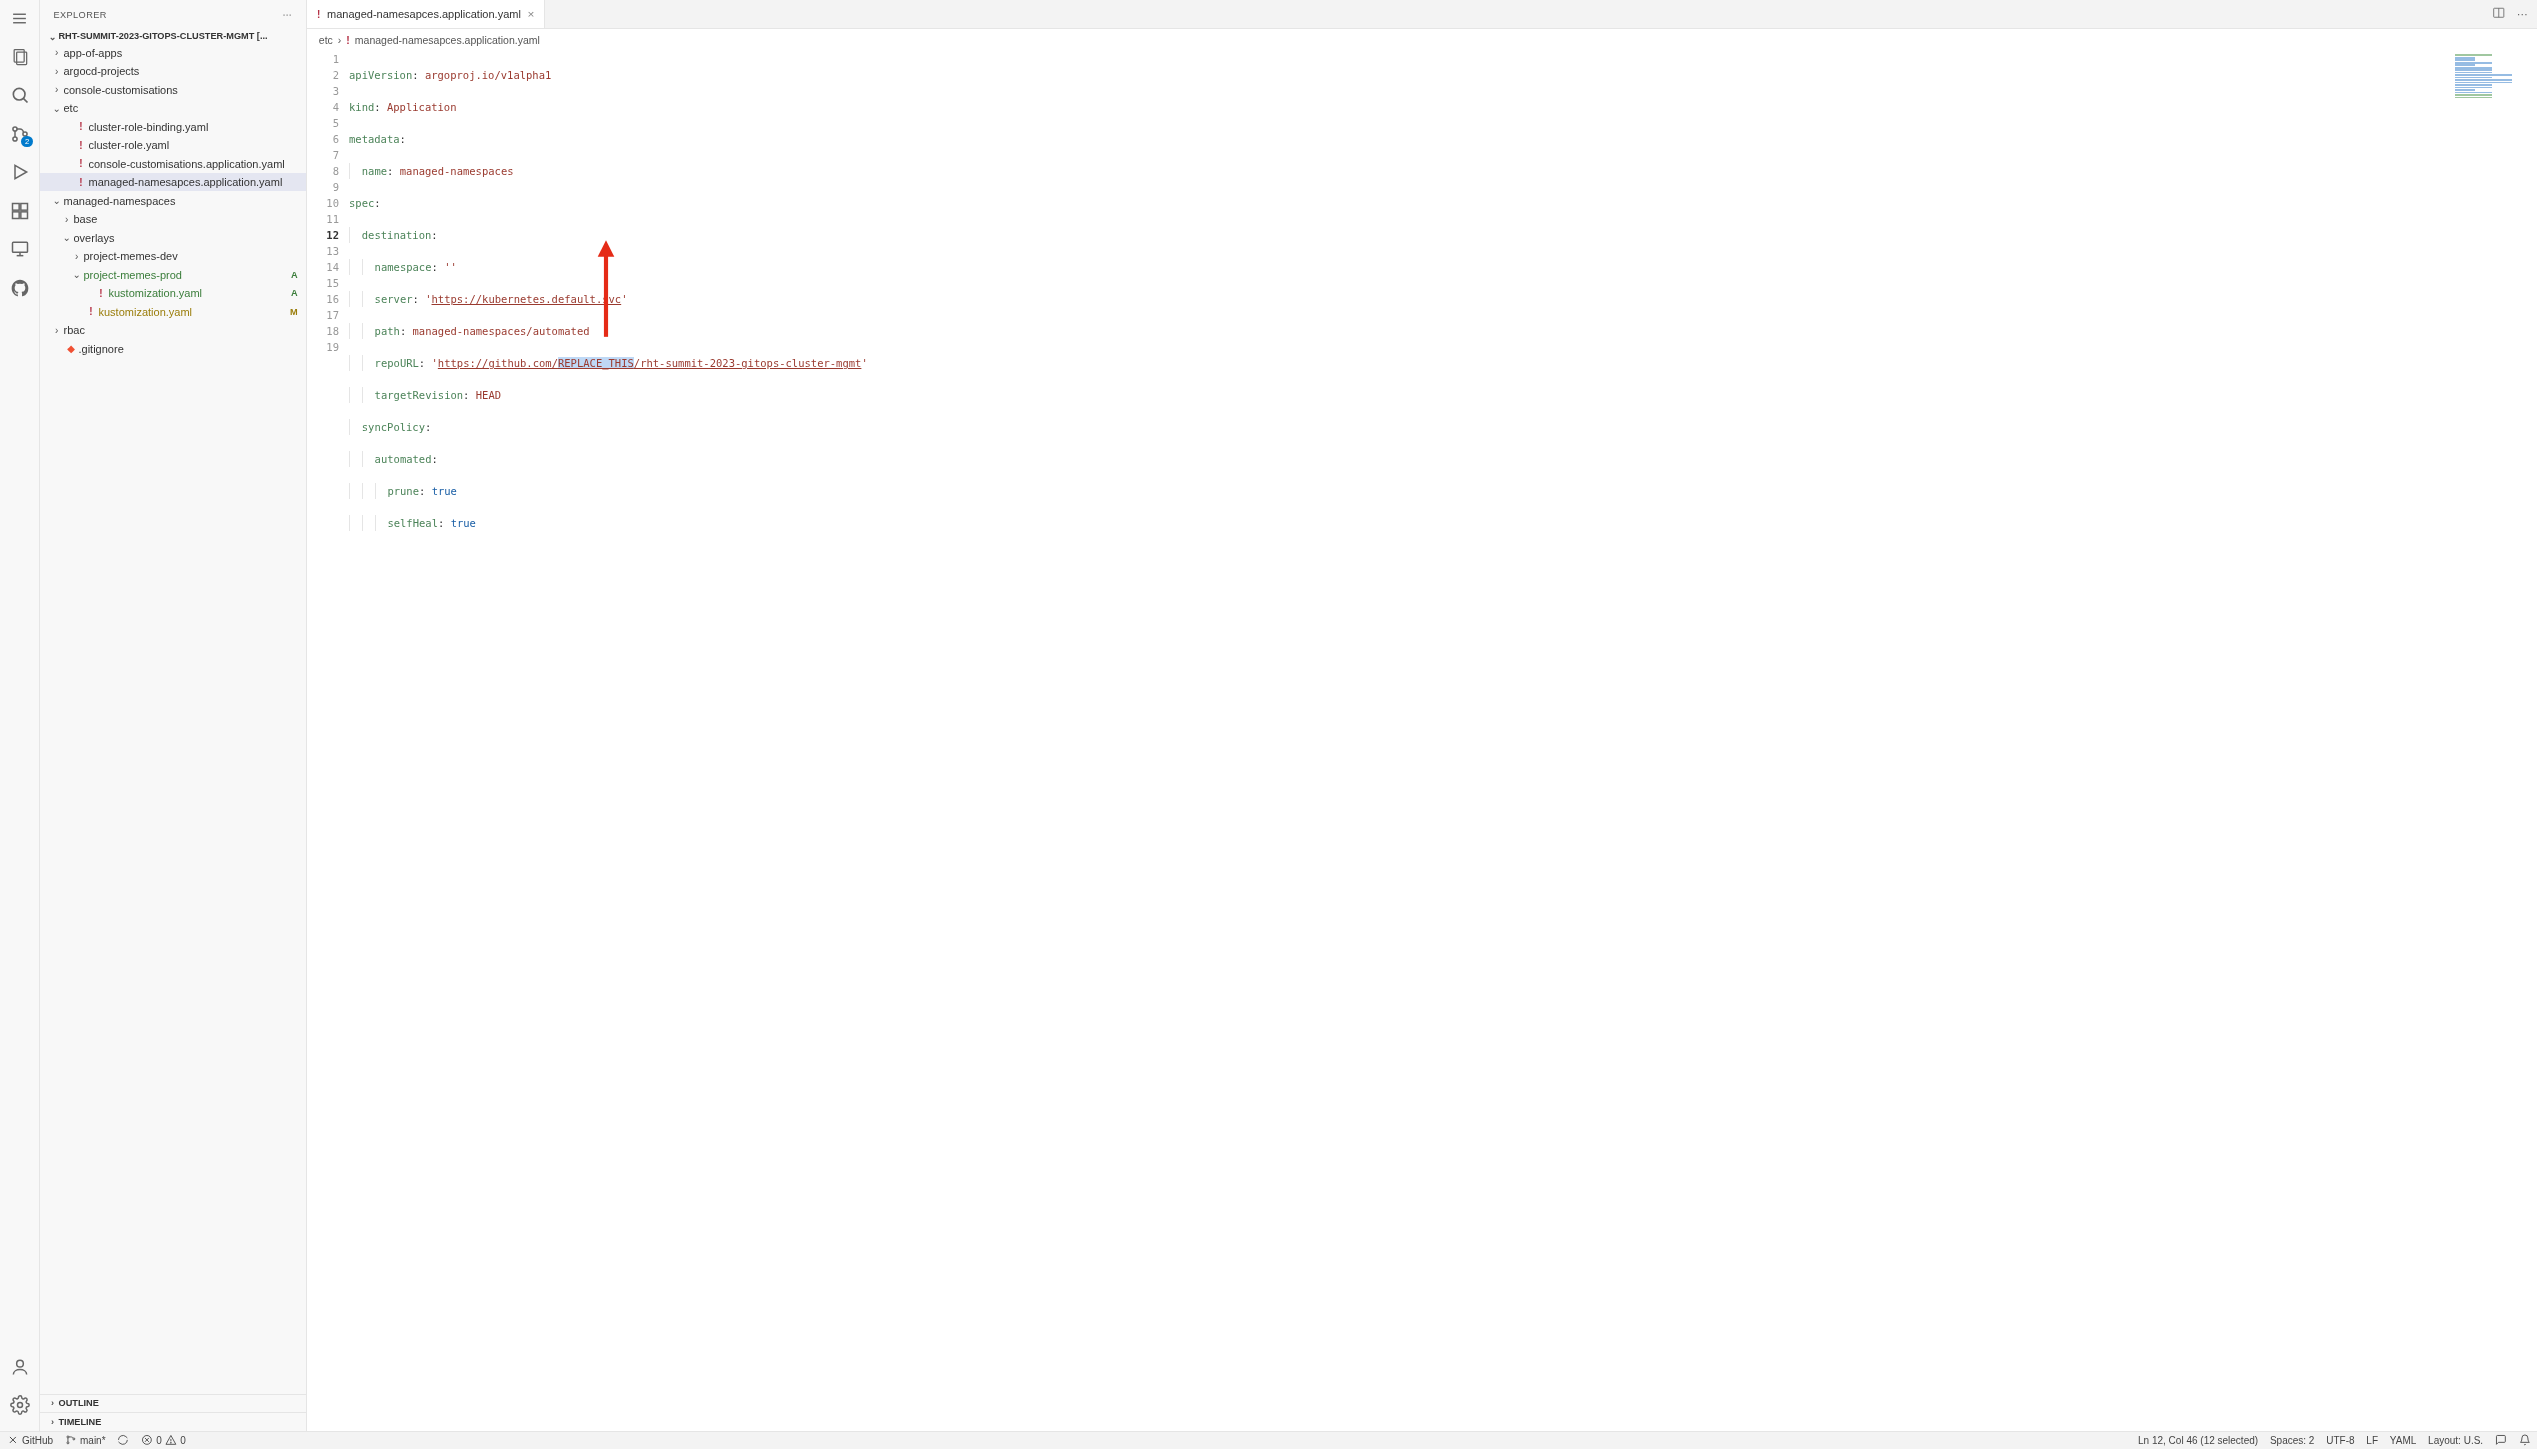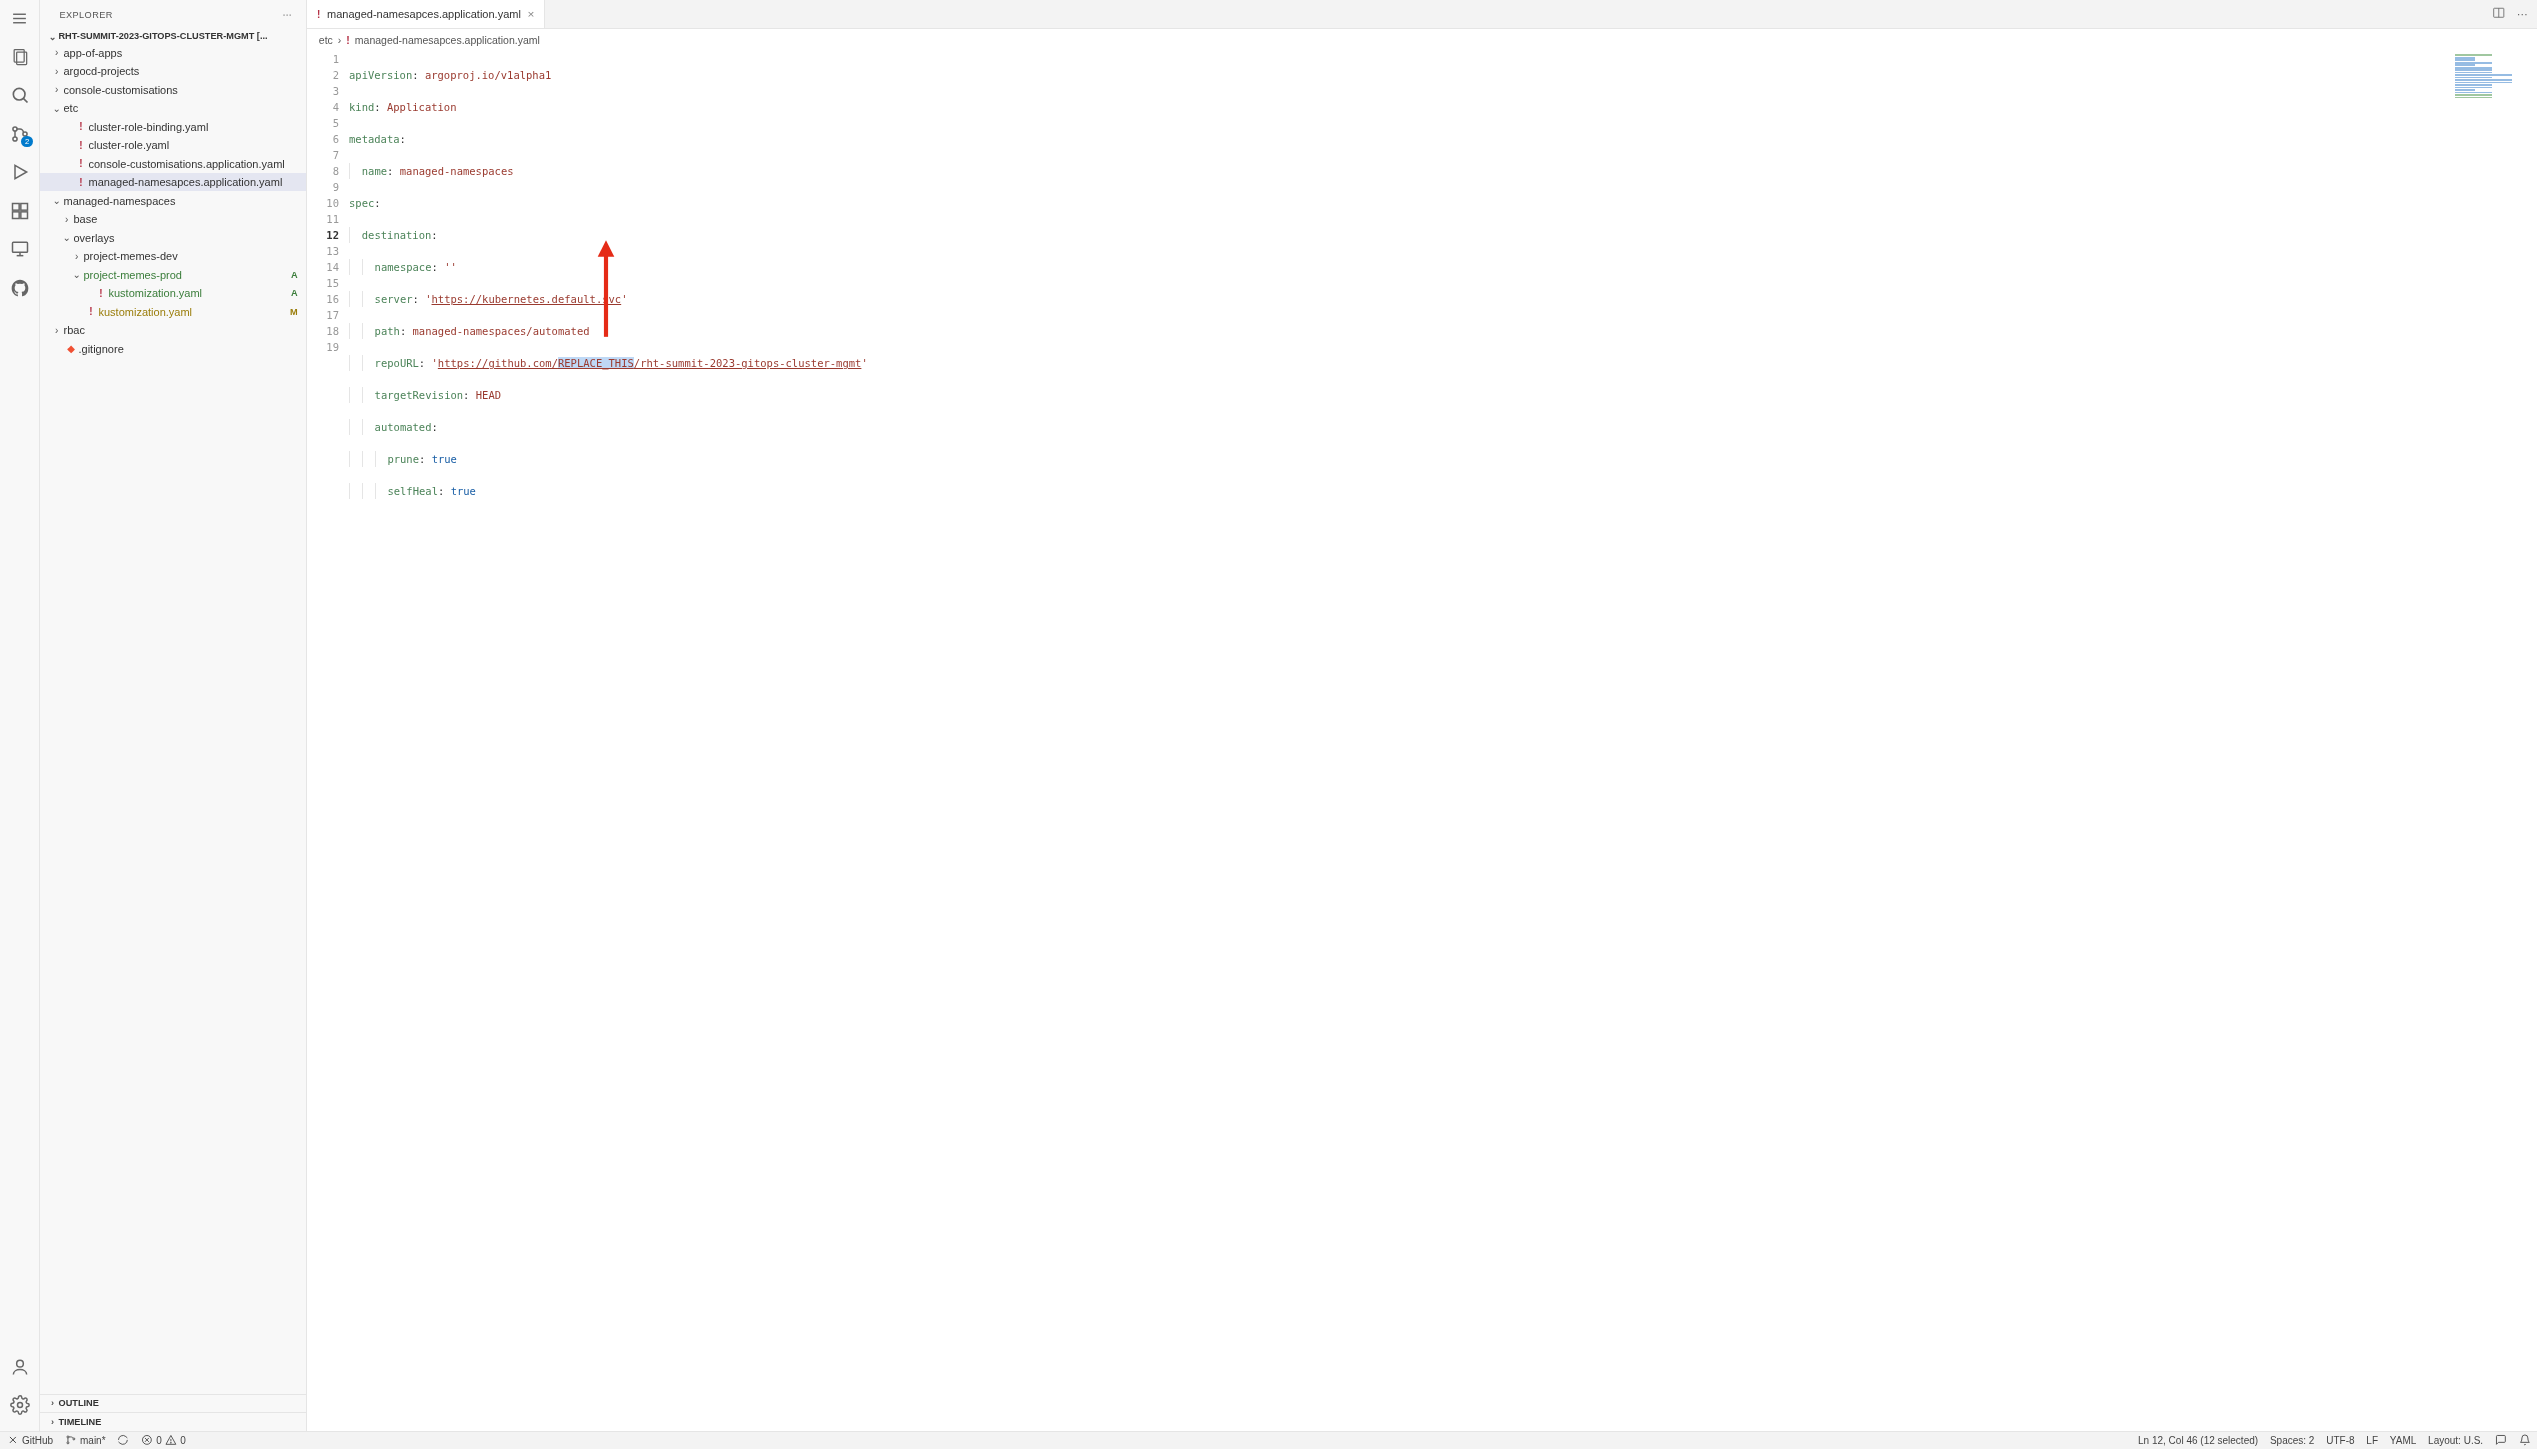--- a/index.html
+++ b/index.html
@@ -12,21 +12,21 @@
 .activitybar .top-items { flex: 1; display: flex; flex-direction: column; align-items: center; gap: 15px; }
 .activitybar .bottom-items { display: flex; flex-direction: column; align-items: center; gap: 15px; padding-bottom: 6.7px; }
 .activity-icon { width: 23.5px; height: 23.5px; display: flex; align-items: center; justify-content: center; color: #666; cursor: pointer; position: relative; }
 .activity-icon svg { width: 20px; height: 20px; }
 .activity-icon.menu svg { width: 17px; height: 17px; }
 .activity-badge { position: absolute; bottom: -1.7px; right: -1.7px; background: #007acc; color: #fff; font-size: 7.6px; width: 11.8px; height: 11.8px; border-radius: 50%; display: flex; align-items: center; justify-content: center; }
 
 
 .sidebar { width: 267px; border-right: 0.8px solid #e5e5e5; display: flex; flex-direction: column; background: #f8f8f8; }
 .sidebar-header { height: 29px; padding: 0 13.5px; display: flex; align-items: center; justify-content: space-between; font-size: 9.2px; letter-spacing: 0.4px; color: #555; }
-.sidebar-header .title { text-transform: uppercase; margin-left: 6px; }
+.sidebar-header .title { text-transform: uppercase; }
 .sidebar-section-header { display: flex; align-items: center; padding: 1.7px 6.7px; font-weight: 700; font-size: 9.2px; cursor: pointer; }
 .sidebar-section-header .chev { width: 11.8px; text-align: center; color: #555; }
 .sidebar-tree { flex: 1; overflow: auto; font-size: 11px; }
 .tree-row { display: flex; align-items: center; height: 18.5px; padding-right: 8.4px; cursor: pointer; white-space: nowrap; }
 .tree-row.selected { background: #e4e6f1; }
 .tree-chev { width: 13.5px; text-align: center; color: #555; font-size: 10px; }
 .tree-icon { width: 15px; text-align: center; font-size: 10px; }
 .tree-icon.yaml { color: #b53246; font-weight: 700; }
 .tree-icon.git { color: #f05033; }
 .tree-label { flex: 1; overflow: hidden; text-overflow: ellipsis; }
@@ -304,20 +304,21 @@
 <div><span class="k-key">kind</span>: <span class="k-str">Application</span></div>
 <div><span class="k-key">metadata</span>:</div>
 <div><span class="indent-guide"></span><span class="k-key">name</span>: <span class="k-str">managed-namespaces</span></div>
 <div><span class="k-key">spec</span>:</div>
 <div><span class="indent-guide"></span><span class="k-key">destination</span>:</div>
 <div><span class="indent-guide"></span><span class="indent-guide"></span><span class="k-key">namespace</span>: <span class="k-str">''</span></div>
 <div><span class="indent-guide"></span><span class="indent-guide"></span><span class="k-key">server</span>: <span class="k-str">'</span><span class="k-str k-url">https://kubernetes.default.svc</span><span class="k-str">'</span></div>
 <div><span class="indent-guide"></span><span class="indent-guide"></span><span class="k-key">path</span>: <span class="k-str">managed-namespaces/automated</span></div>
 <div><span class="indent-guide"></span><span class="indent-guide"></span><span class="k-key">repoURL</span>: <span class="k-str">'</span><span class="k-str k-url">https://github.com/</span><span class="k-str k-url sel">REPLACE_THIS</span><span class="k-str k-url">/rht-summit-2023-gitops-cluster-mgmt</span><span class="k-str">'</span></div>
 <div><span class="indent-guide"></span><span class="indent-guide"></span><span class="k-key">targetRevision</span>: <span class="k-str">HEAD</span></div>
+<div><span class="indent-guide"></span><span class="k-key">syncPolicy</span>:</div>
 <div><span class="indent-guide"></span><span class="indent-guide"></span><span class="k-key">automated</span>:</div>
 <div><span class="indent-guide"></span><span class="indent-guide"></span><span class="indent-guide"></span><span class="k-key">prune</span>: <span class="k-kw">true</span></div>
 <div><span class="indent-guide"></span><span class="indent-guide"></span><span class="indent-guide"></span><span class="k-key">selfHeal</span>: <span class="k-kw">true</span></div>
 <div> </div>
 
           
           <svg class="arrow-annotation" style="left:247px; top:187px;" width="20" height="101" viewBox="0 0 24 120">
             <line x1="12" y1="20" x2="12" y2="118" stroke="#e52b17" stroke-width="5"></line>
             <polygon points="12,2 2,22 22,22" fill="#e52b17"></polygon>
           </svg>

